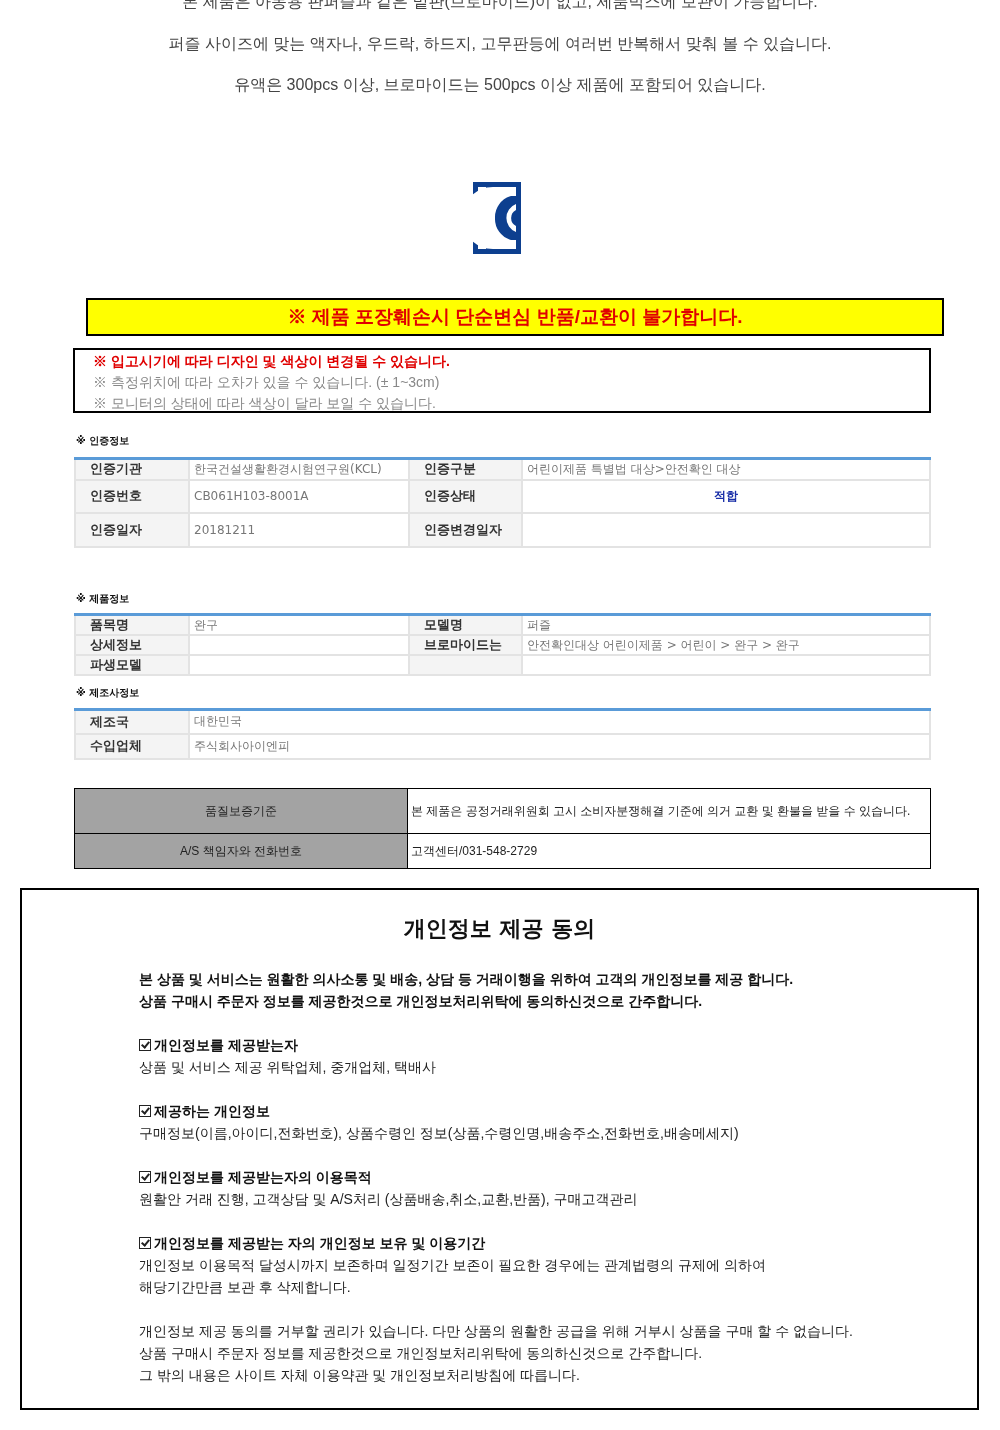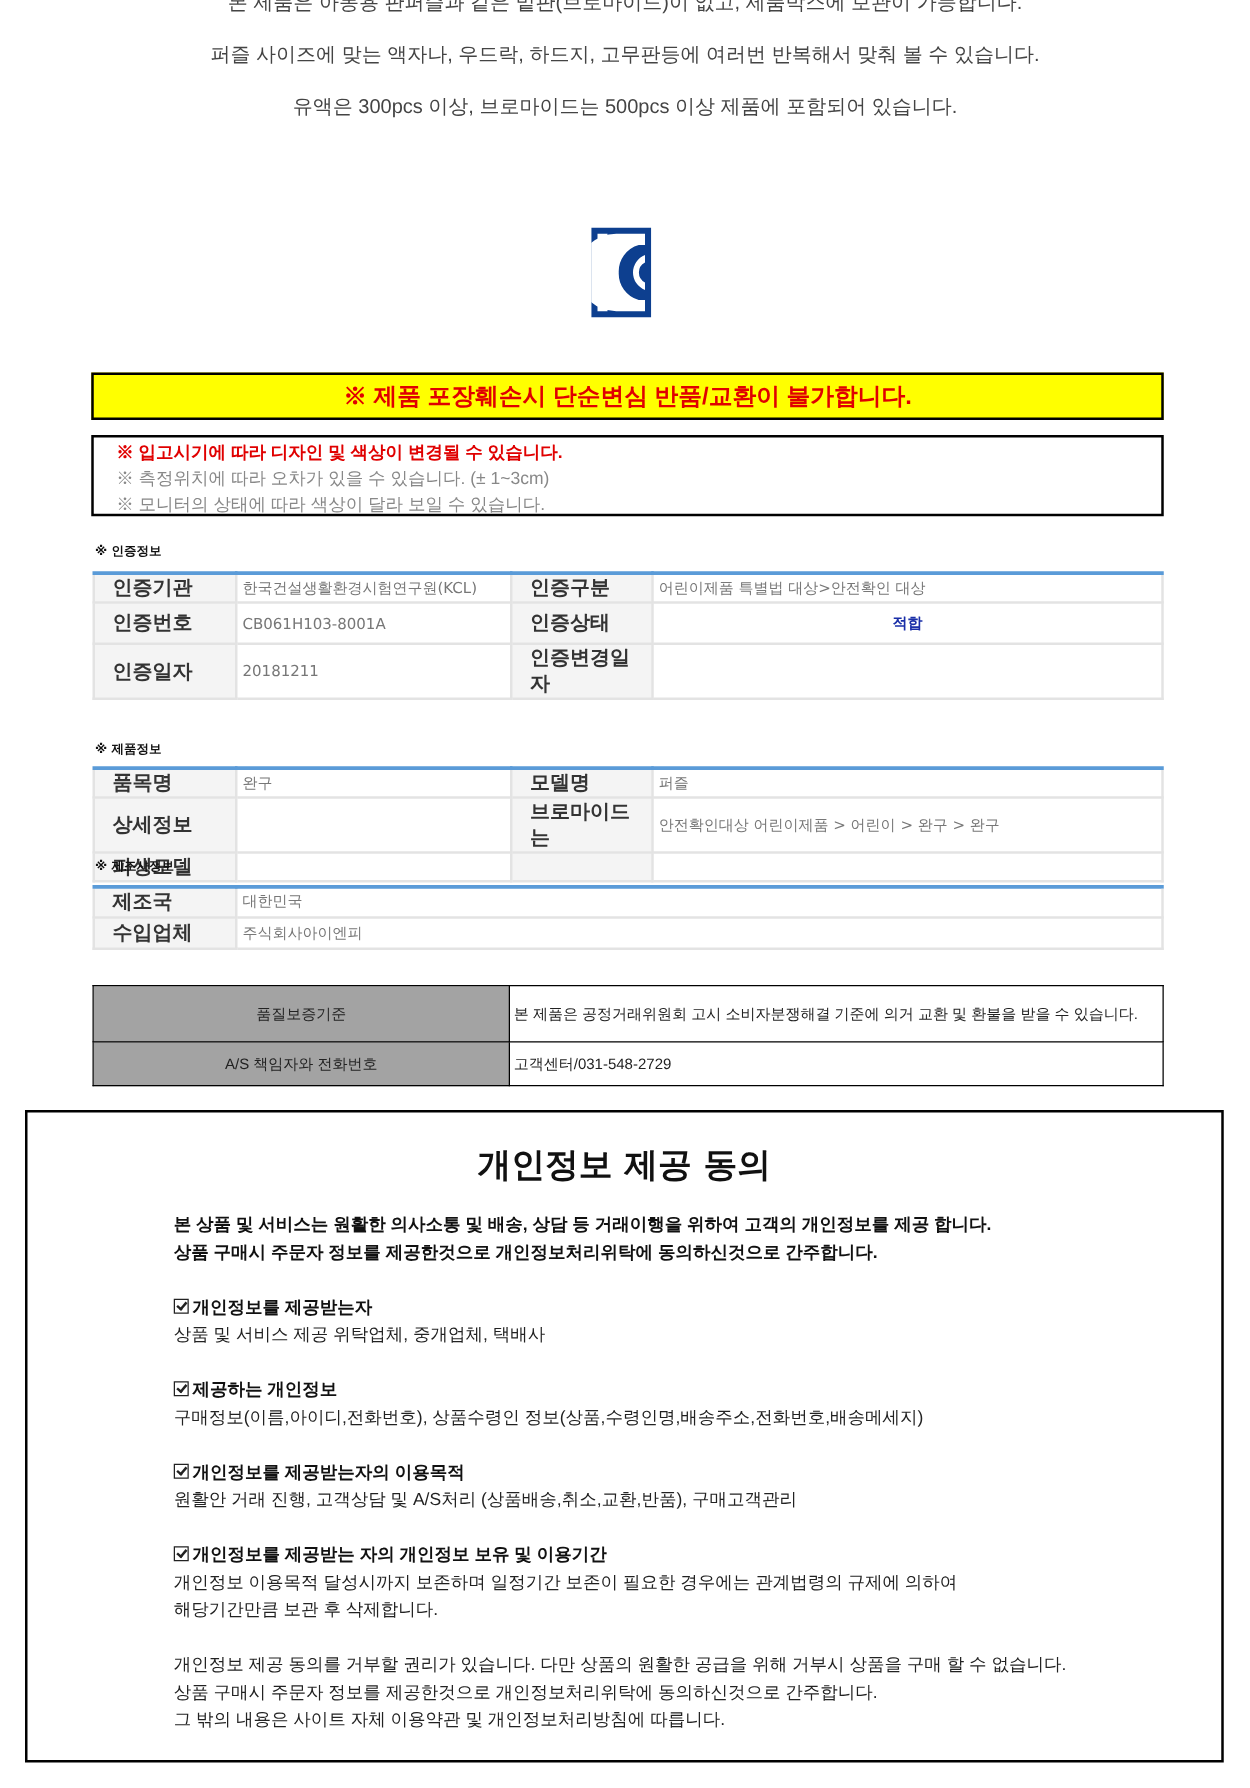--- a/index.html
+++ b/index.html
@@ -4,41 +4,41 @@
 <style>
   * { box-sizing: border-box; margin: 0; padding: 0; }
   html, body { width: 1000px; background: #ffffff; }
   body { font-family: "DejaVu Sans", "Liberation Sans", sans-serif; color: #333; position: relative; height: 1430px; overflow: hidden; }
 
   .intro { position: absolute; left: 0; top: 0; width: 1000px; text-align: center; font-family: "Liberation Sans", sans-serif; color: #444; font-size: 16px; }
   .intro .line { position: absolute; left: 0; width: 1000px; text-align: center; }
 
   .kc-logo { position: absolute; left: 473px; top: 182px; width: 48px; height: 72px; }
 
-  .warn-yellow { position: absolute; left: 73px; top: 298px; width: 858px; height: 38px; background: #ffff00; border: 2px solid #000; display: flex; align-items: center; justify-content: center; color: #e00000; font-weight: bold; font-size: 19px; font-family: "Liberation Sans", sans-serif; }
+  .warn-yellow { position: absolute; left: 86px; top: 298px; width: 858px; height: 38px; background: #ffff00; border: 2px solid #000; display: flex; align-items: center; justify-content: center; color: #e00000; font-weight: bold; font-size: 19px; font-family: "Liberation Sans", sans-serif; }
 
   .notice-box { position: absolute; left: 73px; top: 348px; width: 858px; height: 65px; border: 2px solid #000; padding: 1px 18px; font-size: 14px; line-height: 21px; font-family: "Liberation Sans", sans-serif; }
   .notice-box .red { color: #e00000; font-weight: bold; }
   .notice-box .gray { color: #888; }
 
   .sec-title { position: absolute; left: 76px; font-weight: bold; font-size: 10px; color: #111; }
 
   table.info { position: absolute; left: 74px; width: 857px; border-collapse: collapse; border-top: 3px solid #5a9bd8; font-size: 12px; }
   table.info td { border: 2px solid #e3e3e3; padding: 0 4px; vertical-align: middle; }
-  table.info td.lbl { background: #f4f4f4; color: #333; font-weight: bold; font-size: 16px; padding-left: 14px; }
+  table.info td.lbl { background: #f4f4f4; color: #333; font-weight: bold; font-size: 13px; padding-left: 14px; }
   table.info td.val { color: #777; background: #fff; }
   table.info td.ok { color: #1a2fa8; font-weight: bold; text-align: center; }
 
   table.qa { position: absolute; left: 74px; top: 788px; width: 857px; border-collapse: collapse; font-size: 12px; font-family: "Liberation Sans", sans-serif; }
   table.qa td { border: 1px solid #000; height: 45px; padding: 0 3px; }
   table.qa td.lbl { background: #a3a3a3; text-align: center; width: 333px; color: #222; }
   table.qa td.val { color: #222; }
 
   .privacy { position: absolute; left: 20px; top: 888px; width: 959px; height: 522px; border: 2px solid #000; }
-  .privacy .title { position: absolute; left: 0; top: 24px; width: 955px; text-align: center; font-size: 27px; font-weight: bold; color: #111; }
+  .privacy .title { position: absolute; left: 0; top: 24px; width: 955px; text-align: center; font-size: 22px; font-weight: bold; color: #111; }
   .privacy .body { position: absolute; left: 117px; top: 78px; width: 800px; font-size: 14px; line-height: 22px; color: #222; font-family: "Liberation Sans", sans-serif; }
   .privacy .body .b { font-weight: bold; color: #111; }
   .privacy .gap { height: 22px; }
   .chk { display: inline-block; width: 12px; height: 12px; border: 1.5px solid #222; position: relative; vertical-align: -1px; margin-right: 3px; }
   .chk::after { content: ""; position: absolute; left: 3px; top: 0px; width: 3px; height: 6px; border-right: 2px solid #222; border-bottom: 2px solid #222; transform: rotate(40deg); }
 </style>
 </head>
 <body>
 
 <div class="intro">

